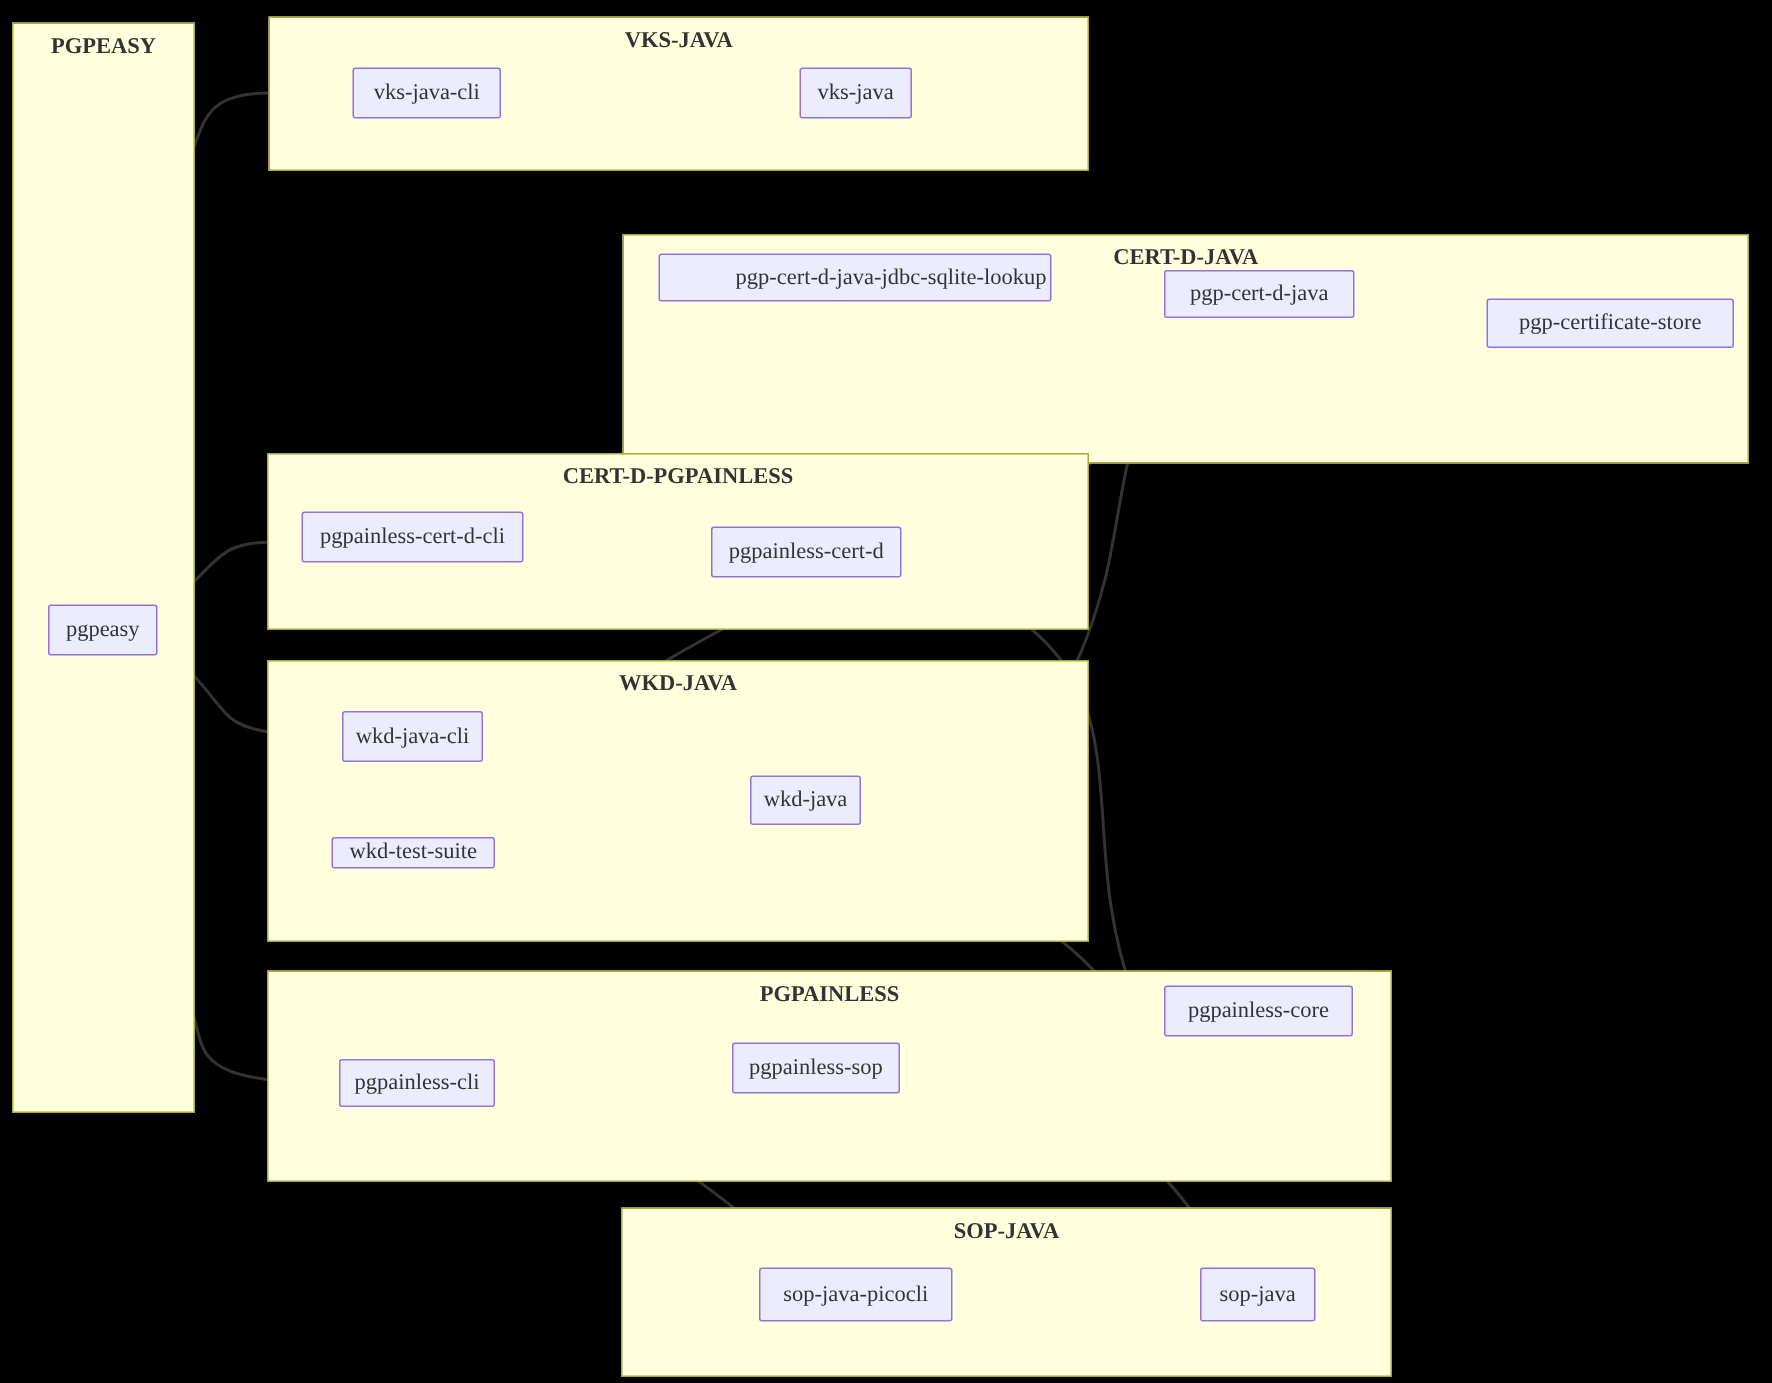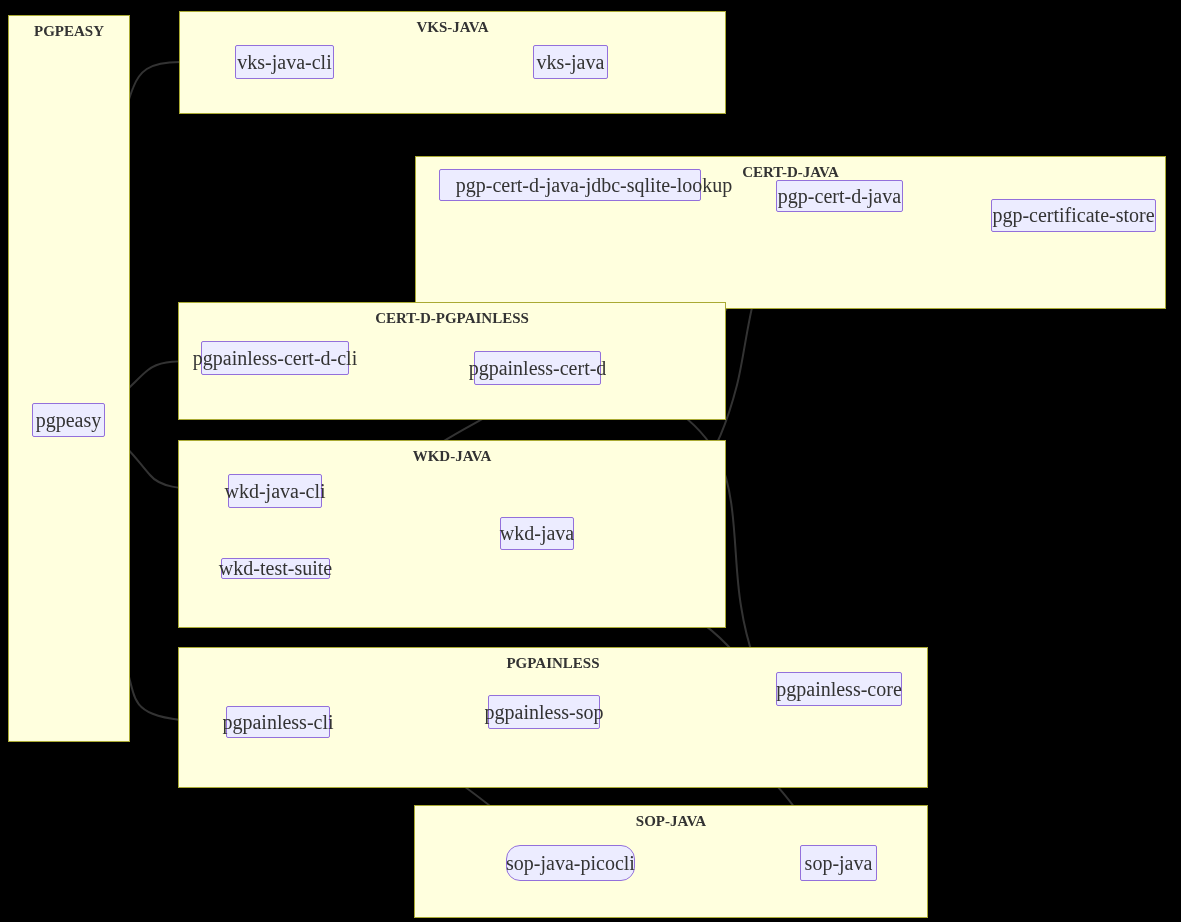--- a/index.html
+++ b/index.html
@@ -23,21 +23,21 @@
     color:var(--text,#333);
     pointer-events:none;
   }
   .node{
     position:absolute;
     background:var(--node-fill,#ececff);
     border:1px solid var(--node-border,#9370db);
     border-radius:2px;
     box-sizing:border-box;
     display:flex;align-items:center;justify-content:center;
-    font-size:20px;color:var(--text,#333);
+    font-size:15px;color:var(--text,#333);
     white-space:nowrap;
   }
   svg.edges{
     position:absolute;left:0;top:0;width:100%;height:100%;
     pointer-events:none;
   }
   path.edge{
     fill:none;
     stroke:var(--edge,#333);
     stroke-width:2px;
@@ -133,23 +133,23 @@
       </div>
       <div class="node" style="left: 500px; top: 517px; width: 74px; height: 33px;">
         <span>wkd-java</span>
       </div>
       <div class="node" style="left: 226px; top: 706px; width: 104px; height: 32px;">
         <span>pgpainless-cli</span>
       </div>
       <div class="node" style="left: 488px; top: 695px; width: 112px; height: 34px;">
         <span>pgpainless-sop</span>
       </div>
-      <div class="node" style="left: 776px; top: 672px; width: 126px; height: 34px;">
+      <div class="node" style="left: 776px; top: 657px; width: 126px; height: 34px;">
         <span>pgpainless-core</span>
       </div>
-      <div class="node" style="left: 506px; top: 845px; width: 129px; height: 36px; border-radius: 14px;">
+      <div class="node" style="left: 506px; top: 845px; width: 129px; height: 36px;">
         <span>sop-java-picocli</span>
       </div>
       <div class="node" style="left: 800px; top: 845px; width: 77px; height: 36px;">
         <span>sop-java</span>
       </div>
     </div>
 </div>
 
 </body></html>

